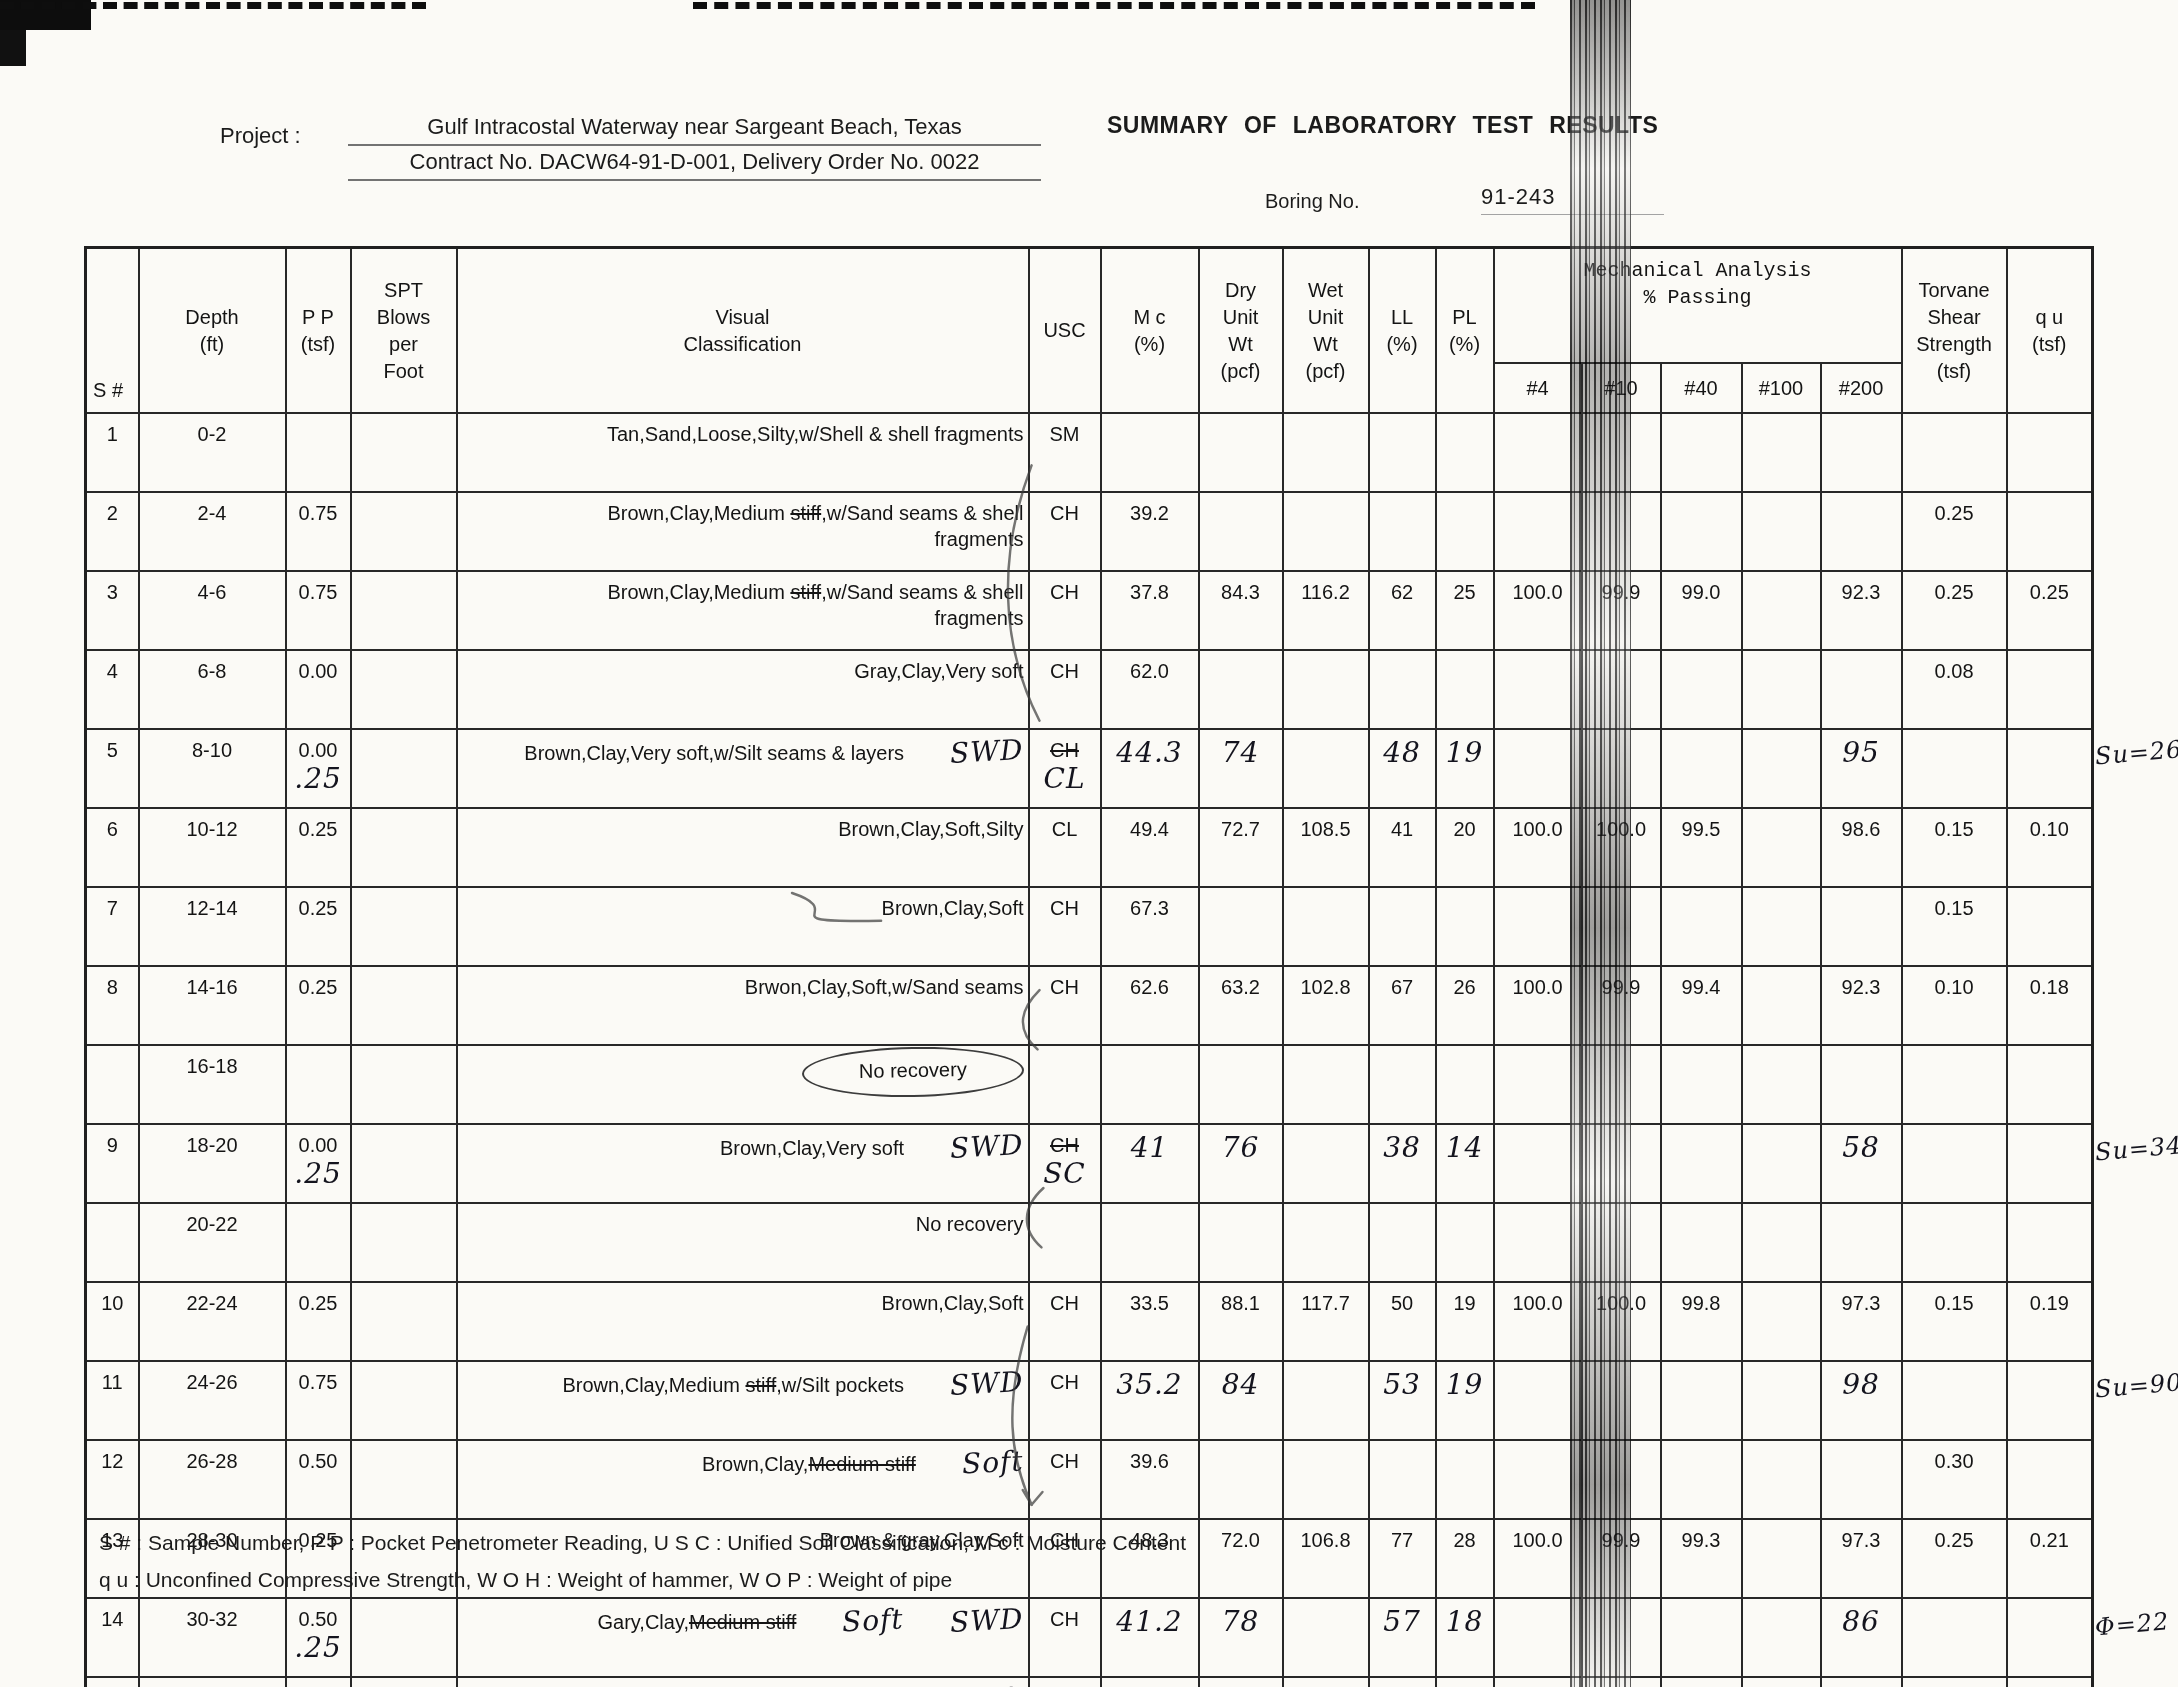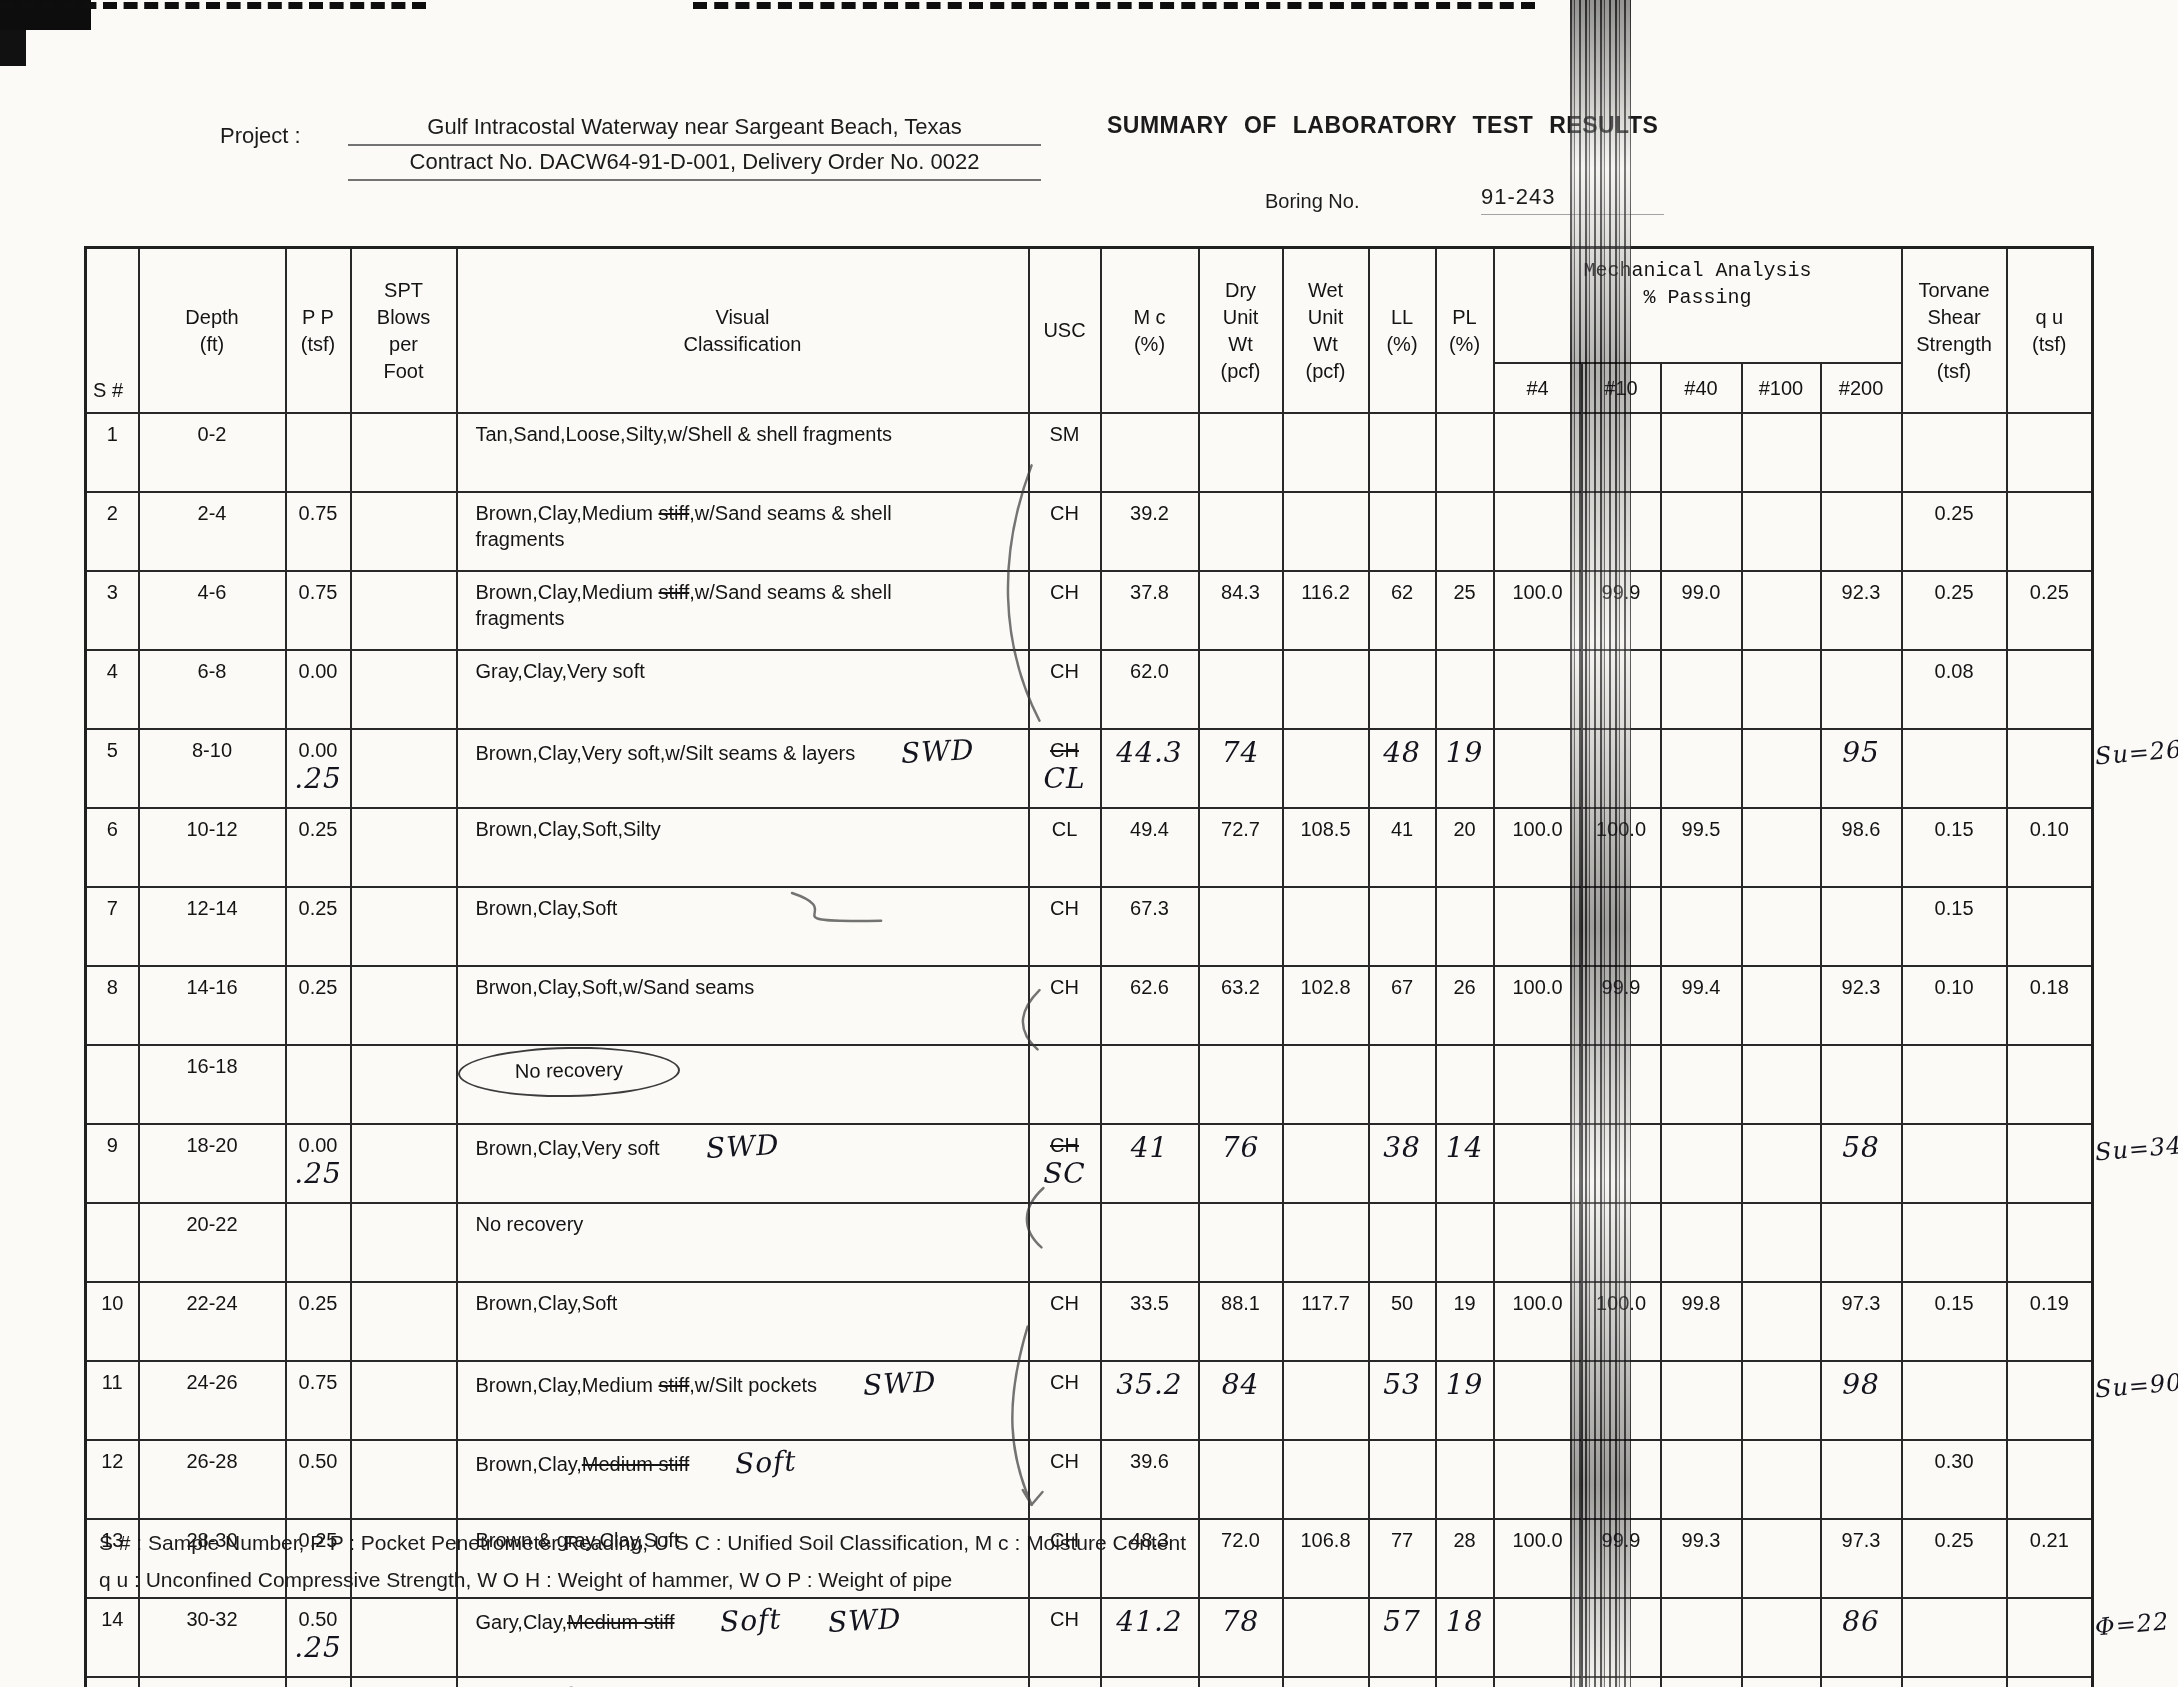--- a/index.html
+++ b/index.html
@@ -17,21 +17,21 @@
 
   
   table.results { position:absolute; left:84px; top:246px; width:2010px; border-collapse:collapse; table-layout:fixed; font-size:20px; border:3px solid #202020; }
   table.results th, table.results td { border:2px solid #282828; font-weight:normal; color:#141414; }
   thead th { text-align:center; vertical-align:middle; font-size:20px; line-height:1.35; padding:4px 2px; }
   thead tr.main-h th { height:101px; }
   thead tr.sieve-h th { height:40px; border-top:none; }
   th.th-s { vertical-align:bottom; text-align:left; padding:6px 6px 8px; }
   th.th-mech { border-bottom:none; vertical-align:top; padding-top:8px;font-family:Liberation Mono, monospace; }
   tbody td { height:66px; vertical-align:top; text-align:center; padding:7px 4px 4px; line-height:1.3; }
-  tbody td.left { text-align:left; padding-left:18px; }
+  tbody td.left { text-align:right; padding-left:0; }
   tbody td.left .printed { display:inline-block; max-width:473px; }
   s { text-decoration-thickness:2px; }
 
   .hw { font-family:"DejaVu Serif", serif; font-style:italic; font-size:28px; color:#14141e; line-height:1.05; letter-spacing:1px; }
   .hw-block { display:block; margin-top:1px; }
   .hw-inline { display:inline-block; margin-left:46px; vertical-align:bottom; transform:rotate(-3deg); }
   .circled { display:inline-block; border:2px solid #3c3c3c; border-radius:50%; padding:8px 55px 12px; transform:rotate(-1deg); margin-left:-18px; margin-top:-6px; }
   .margin-note { position:absolute; left:2095px; width:83px; font-size:24px; transform:rotate(-5deg); z-index:60; }
 
   

